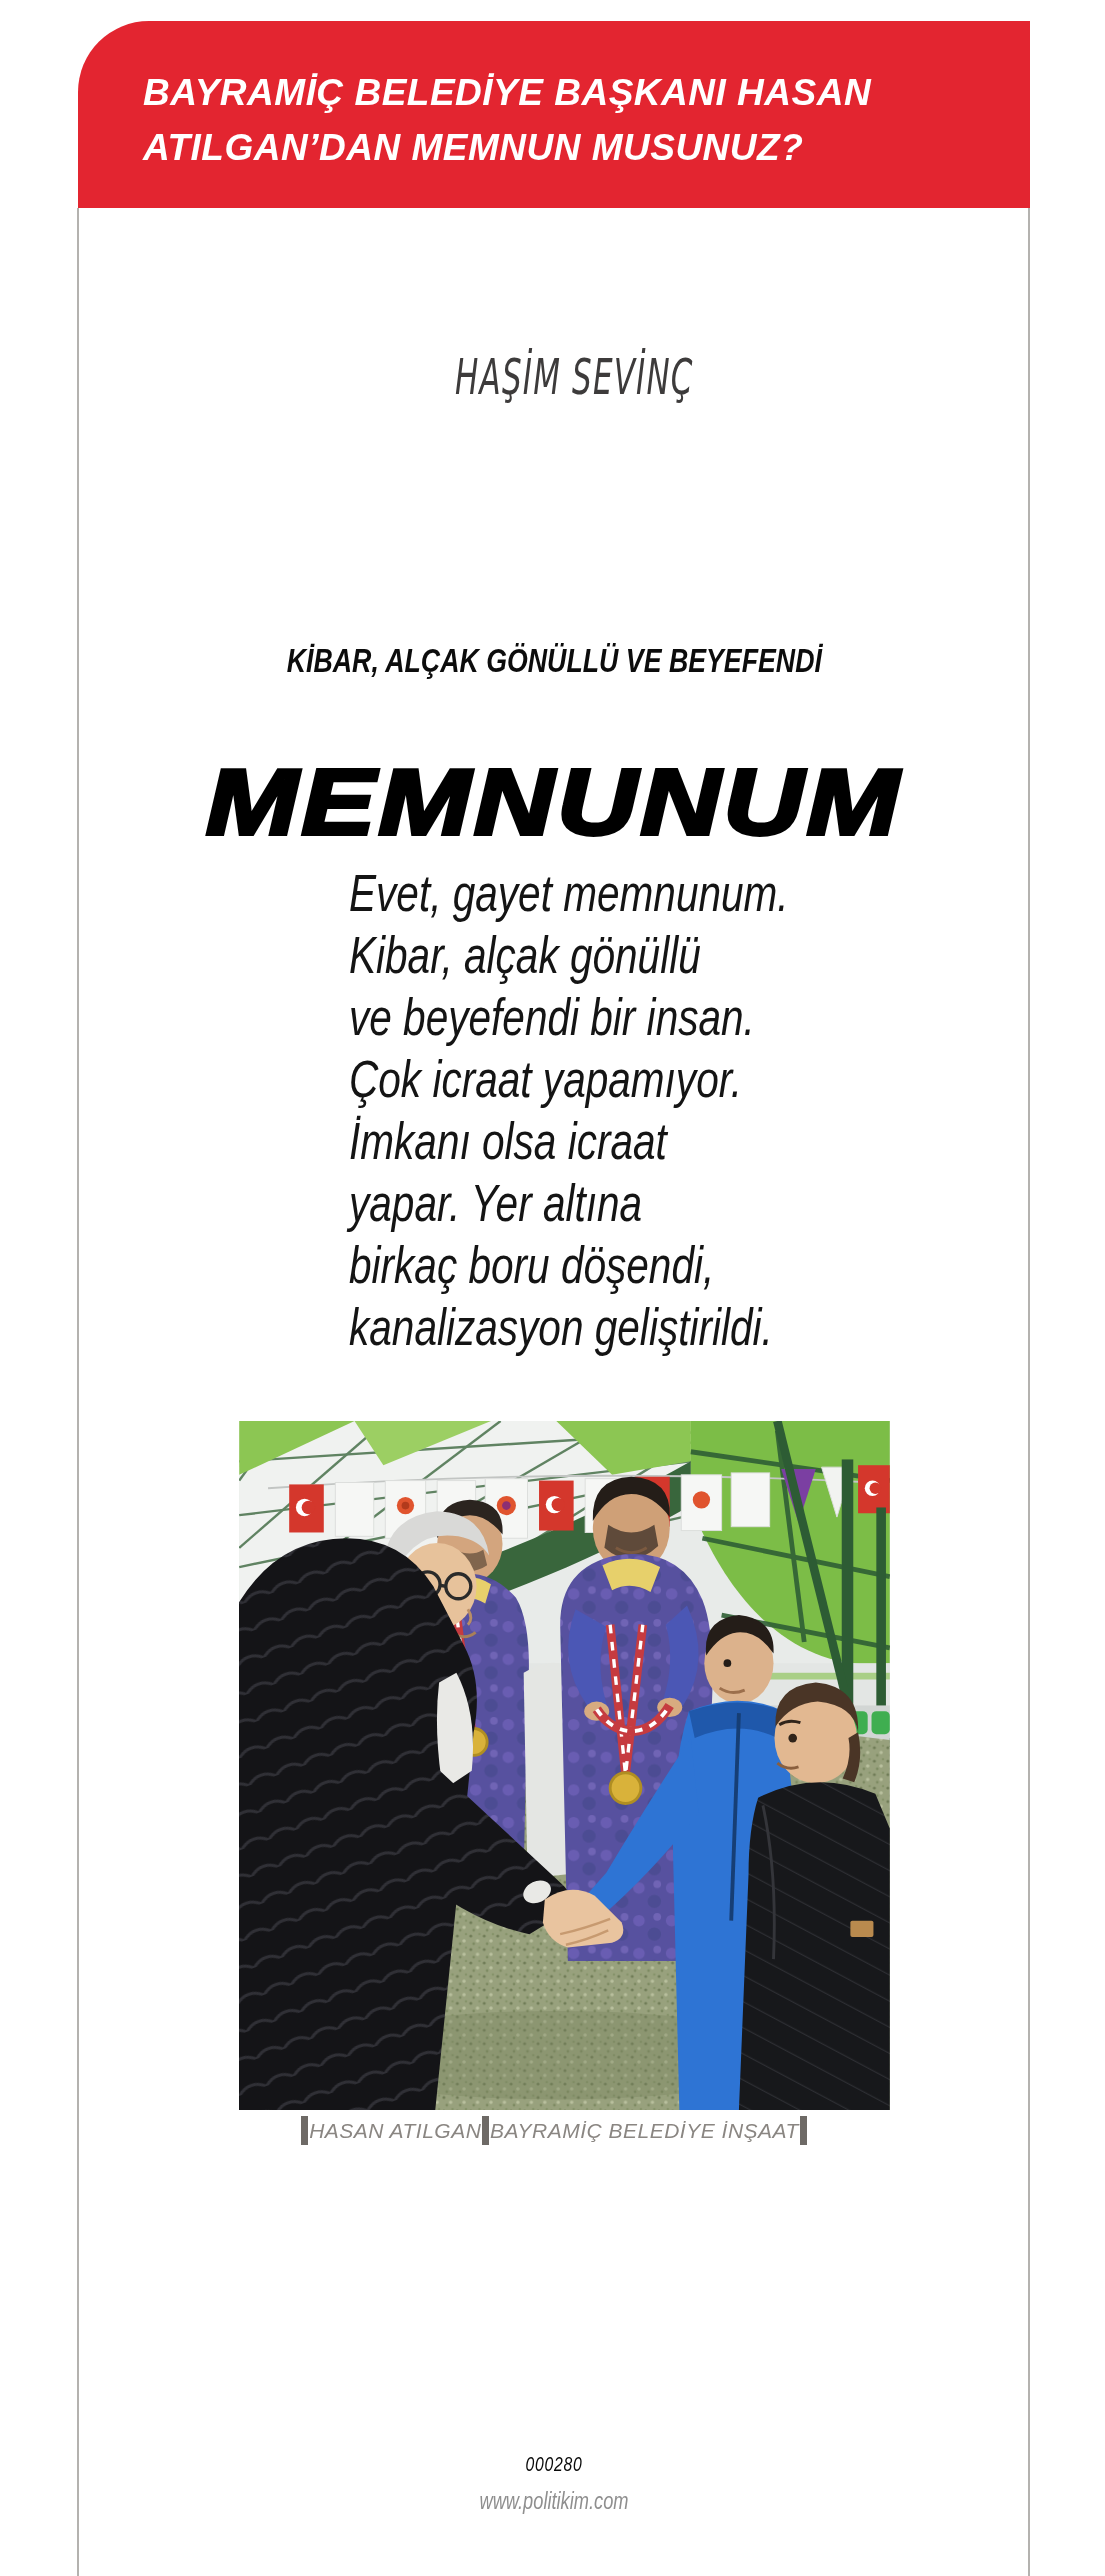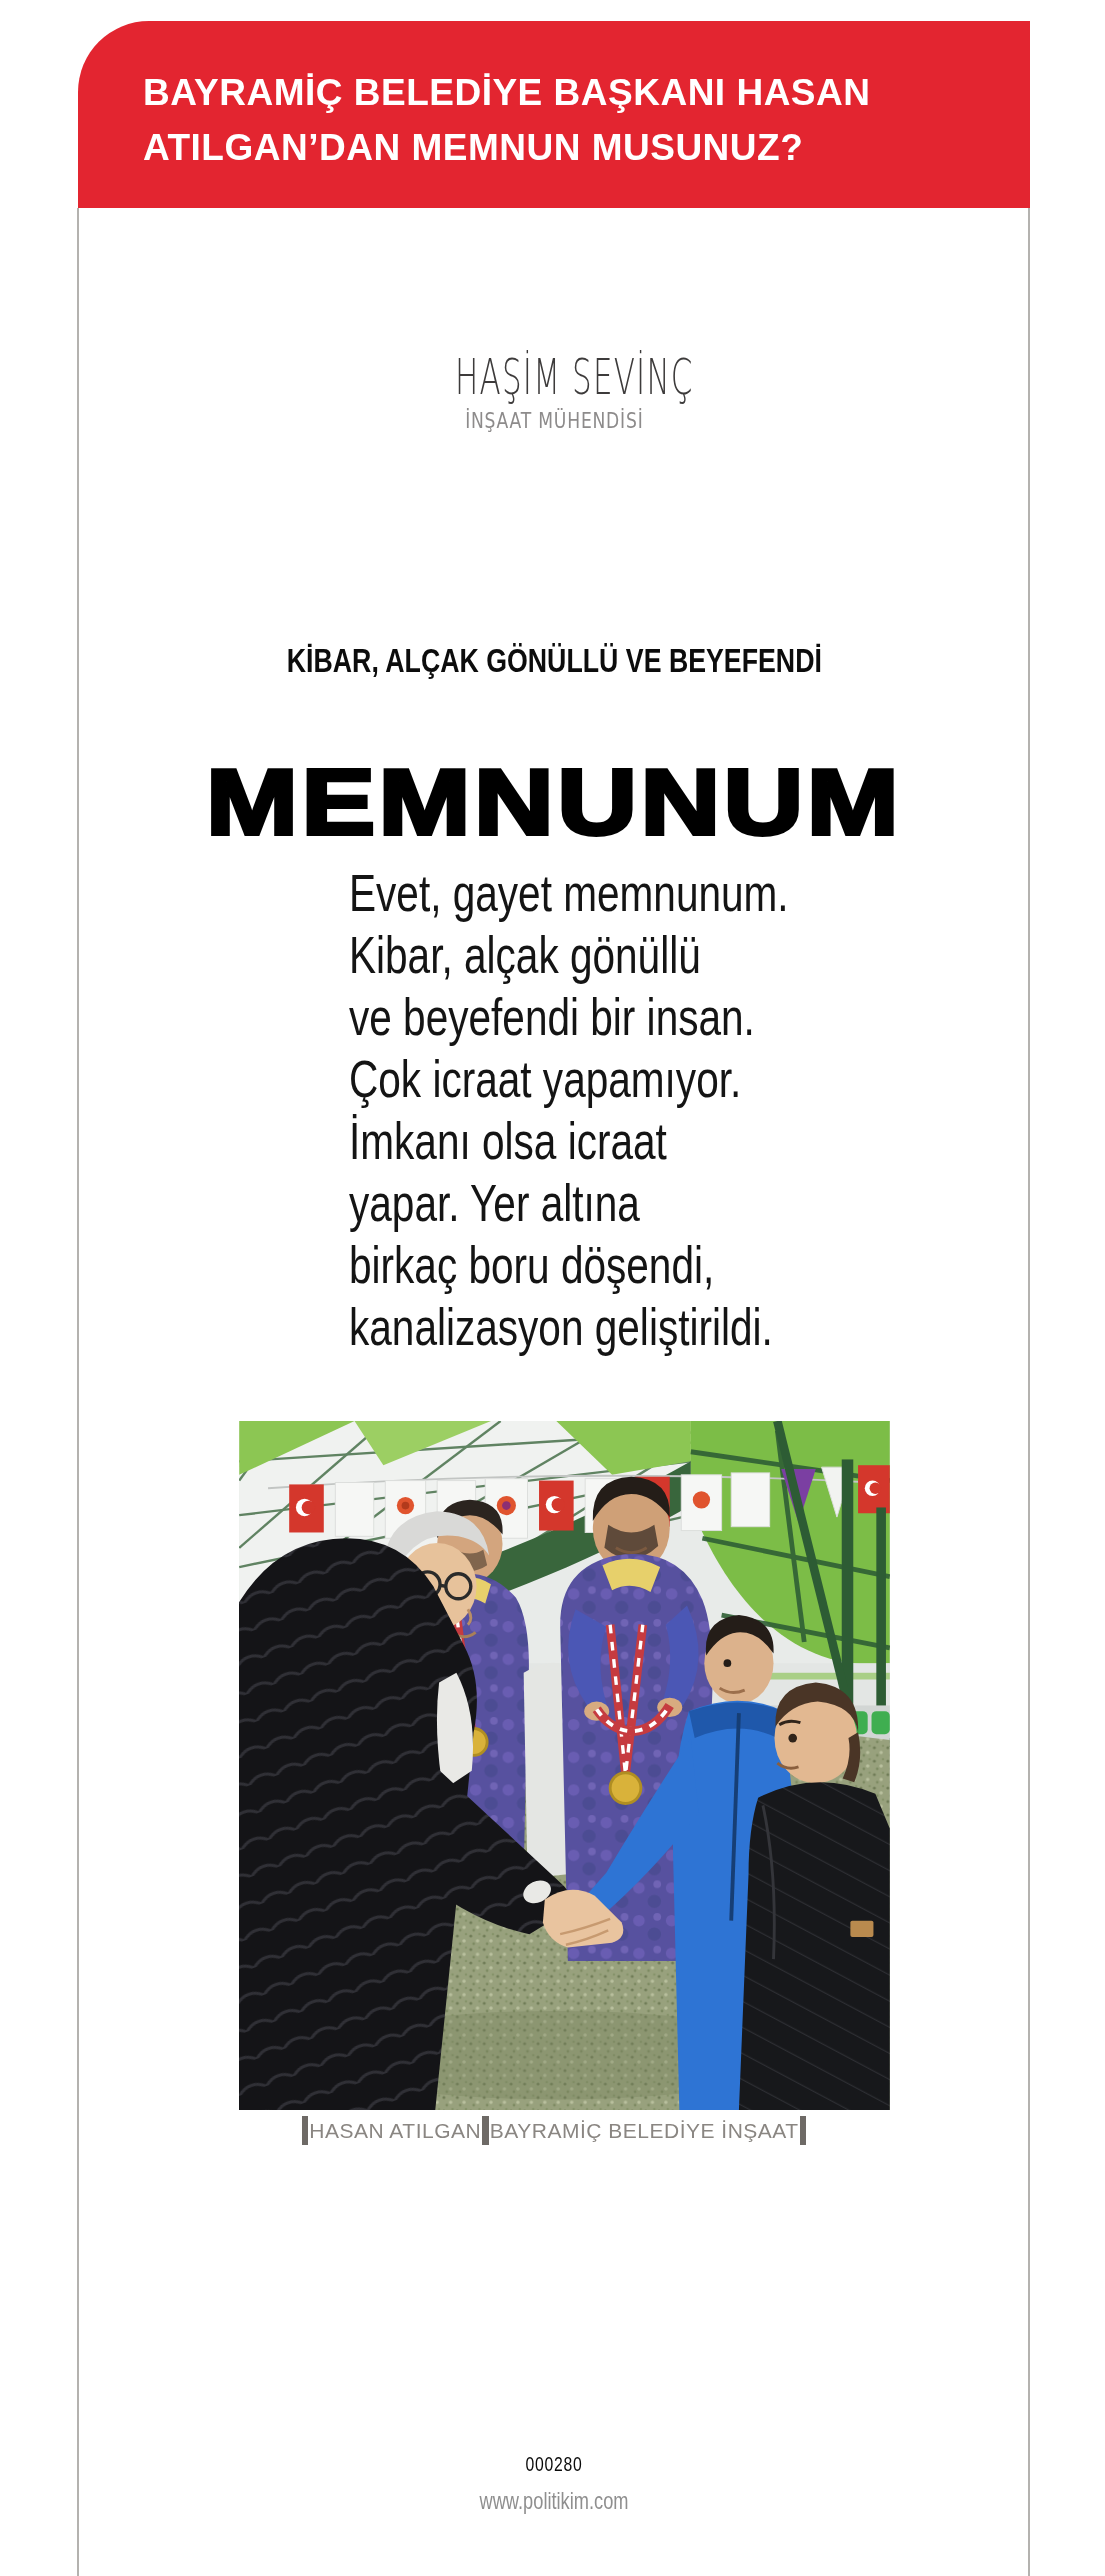--- a/index.html
+++ b/index.html
@@ -1,17 +1,17 @@
 <!DOCTYPE html>
 <html><head>
 <meta charset="utf-8">
 <style>
   html,body{margin:0;padding:0;background:#ffffff;}
   .page{position:relative;width:1106px;height:2576px;background:#fff;overflow:hidden;
-        font-family:"Liberation Sans",sans-serif;}
+        font-family:"Liberation Sans",sans-serif;font-style:italic;}
   .edge{position:absolute;top:208px;bottom:0;width:1.9px;background:#9b9894;opacity:.75;}
   .edge-left{left:77px;}
   .edge-right{left:1028px;}
   .banner{position:absolute;left:78px;top:21px;width:952px;height:187px;
           background:#E32530;border-top-left-radius:71px;}
   .banner-text{padding:44px 38px 0 65px;color:#fff;font-weight:bold;
                font-size:37px;line-height:55px;letter-spacing:0.5px;}
   .row{position:absolute;left:78px;width:952px;text-align:center;white-space:nowrap;}
   .squeeze{display:inline-block;white-space:nowrap;}
   .name{top:348px;font-family:"DejaVu Sans","Liberation Sans",sans-serif;
@@ -50,23 +50,20 @@
   <div class="banner" style="background: rgb(227, 37, 48);">
     <div class="banner-text" style="color: rgb(255, 255, 255);">
       <div>BAYRAMİÇ BELEDİYE BAŞKANI HASAN</div>
       <div>ATILGAN’DAN MEMNUN MUSUNUZ?</div>
     </div>
   </div>
 
   <div class="row name">
     <span class="squeeze">HAŞİM SEVİNÇ</span>
   </div>
-  <div class="row profession">
-    <span class="squeeze">İNŞAAT MÜHENDİSİ</span>
-  </div>
 
   <div class="row kicker">
     <span class="squeeze">KİBAR, ALÇAK GÖNÜLLÜ VE BEYEFENDİ</span>
   </div>
   <div class="row answer">
     <span class="squeeze">MEMNUNUM</span>
   </div>
 
   <div class="quote">
     <div>Evet, gayet memnunum.</div>

